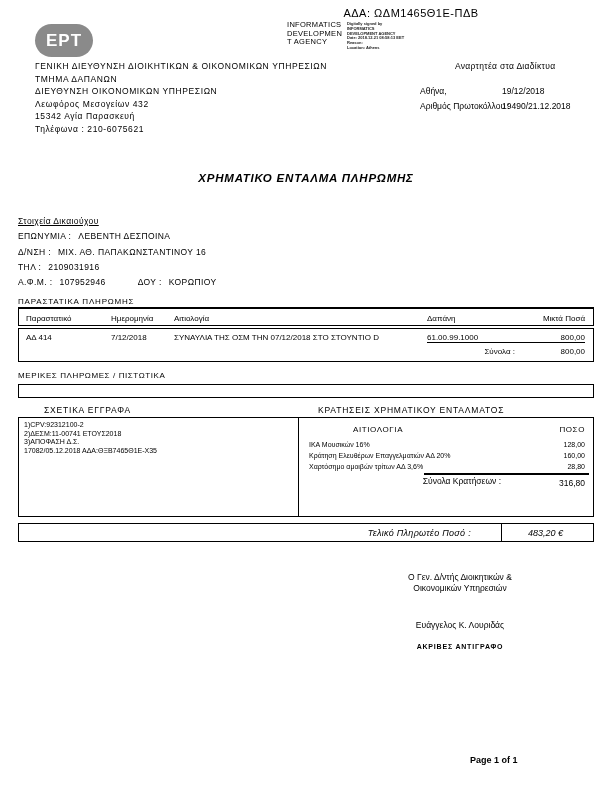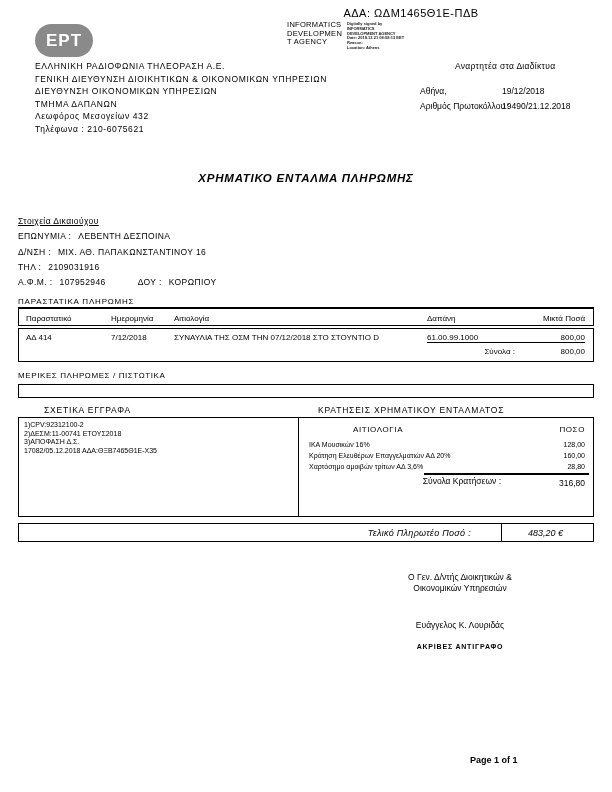--- a/index.html
+++ b/index.html
@@ -83,25 +83,25 @@
 DEVELOPMEN
 T AGENCY</div>
   <div class="abs stamp-details">Digitally signed by
 INFORMATICS
 DEVELOPMENT AGENCY
 Date: 2018.12.21 08:58:13 EET
 Reason:
 Location: Athens</div>
 
   <div class="abs org-lines">
-    <div>ΕΛΛΗΝΙΚΗ ΡΑΔΙΟΦΩΝΙΑ ΤΗΛΕΟΡΑΣΗ Α.Ε.</div>
     <div>ΓΕΝΙΚΗ ΔΙΕΥΘΥΝΣΗ ΔΙΟΙΚΗΤΙΚΩΝ &amp; ΟΙΚΟΝΟΜΙΚΩΝ ΥΠΗΡΕΣΙΩΝ</div>
+    <div>ΤΜΗΜΑ ΔΑΠΑΝΩΝ</div>
     <div>ΔΙΕΥΘΥΝΣΗ ΟΙΚΟΝΟΜΙΚΩΝ ΥΠΗΡΕΣΙΩΝ</div>
-    <div>ΤΜΗΜΑ ΔΑΠΑΝΩΝ</div>
     <div>Λεωφόρος Μεσογείων 432</div>
+    <div>15342 Αγία Παρασκευή</div>
     <div>Τηλέφωνα : 210-6075621</div>
   </div>
 
   <div class="abs posted">Αναρτητέα στα Διαδίκτυα</div>
   <div class="abs meta">
     <div class="meta-row">
       <span class="meta-label">Αθήνα,</span>
       <span>19/12/2018</span>
     </div>
     <div class="meta-row">

